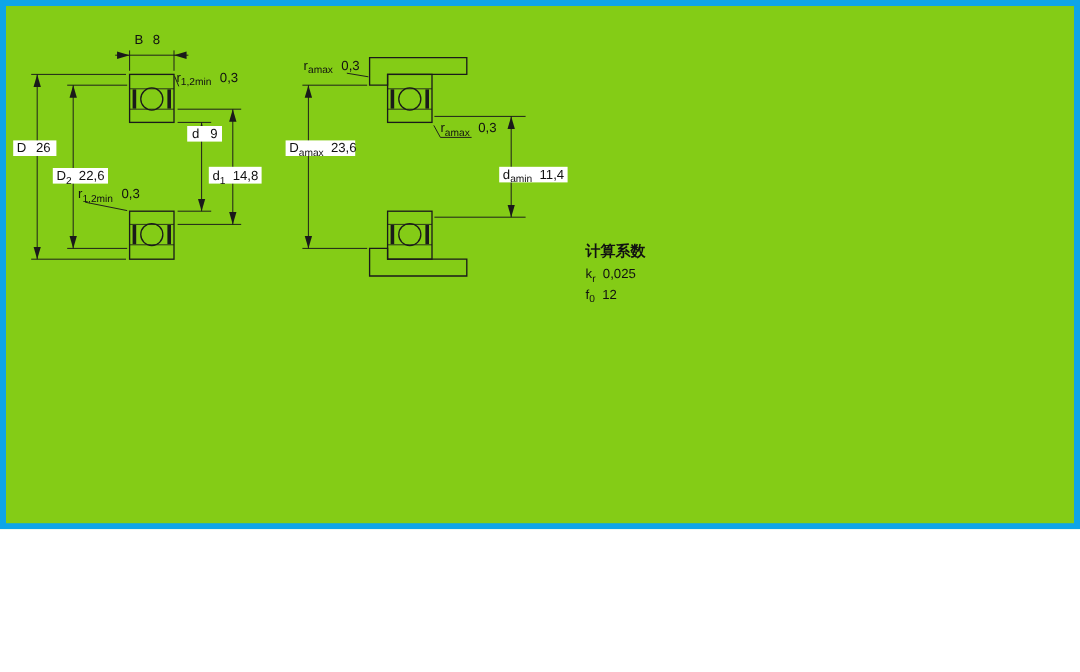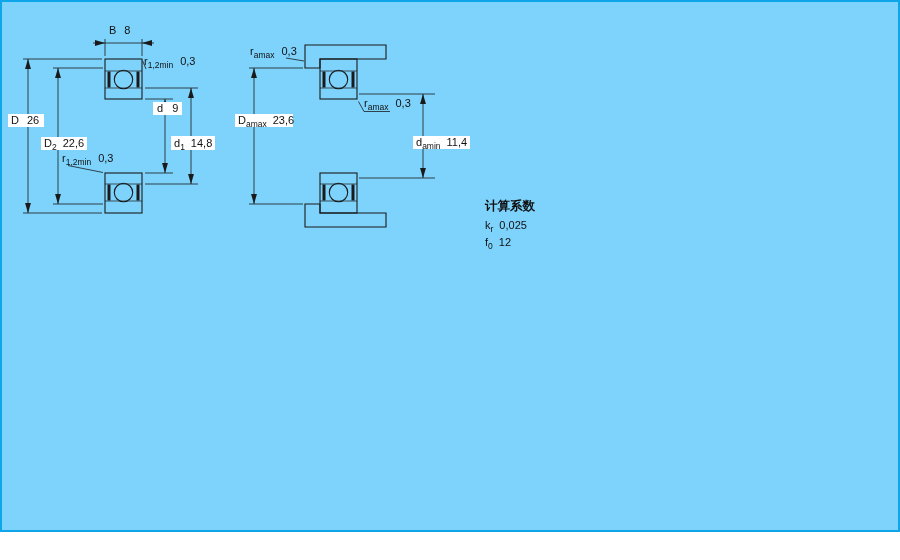--- a/index.html
+++ b/index.html
@@ -1,18 +1,18 @@
 <!DOCTYPE html>
 <html><head>
 <meta charset="utf-8">
 <style>
   html,body{margin:0;padding:0;background:#ffffff;}
   .page{
-    position:relative;width:900px;height:532px;background:#7dd3fc;
-    border:2px solid #0ea5e9;box-sizing:border-box;overflow:hidden;
+    position:relative;width:900px;height:441px;background:#84cc16;
+    border:5px solid #0ea5e9;box-sizing:border-box;overflow:hidden;
     font-family:"Liberation Sans",sans-serif;
   }
   svg{display:block;}
   svg text{font-family:"Liberation Sans",sans-serif;font-size:11px;fill:#111111;}
   .sub{font-size:8.5px;}
   .cjk{font-size:12.5px;font-weight:bold;}
   .ol{stroke:#1a1a1a;stroke-width:1.1;fill:none;}
   .thin{stroke:#1a1a1a;stroke-width:0.7;fill:none;}
   .dl{stroke:#1a1a1a;stroke-width:0.8;fill:none;}
   .mask{fill:#ffffff;stroke:none;}

